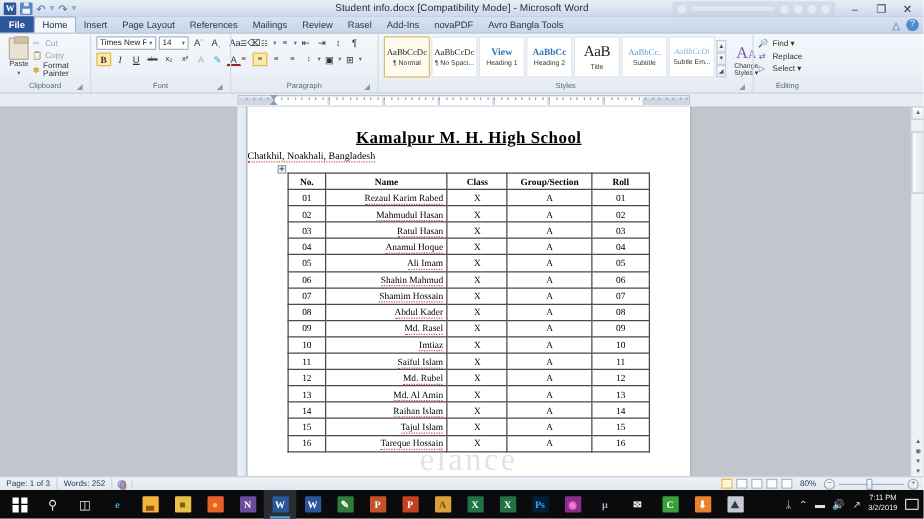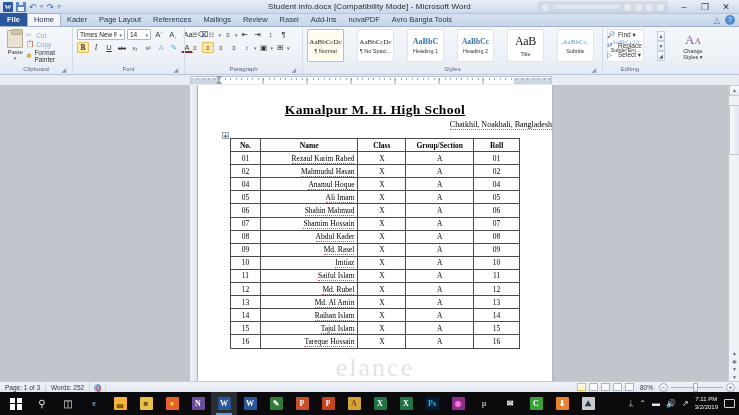--- a/index.html
+++ b/index.html
@@ -108,21 +108,21 @@
   }
   .ico-btn.sel{background:#ffe9a8;border-color:#e0bc5a;}
   .ico-btn.dim{color:#a8b2bd;}
   .fontrow2{display:flex;align-items:center;gap:1px;margin-top:2px;}
 
   
   .prow{display:flex;align-items:center;gap:1px;}
   .prow2{display:flex;align-items:center;gap:1px;margin-top:2px;}
 
   
-  .styles-gal{display:flex;align-items:center;gap:13px;}
+  .styles-gal{display:flex;align-items:flex-end;gap:1px;}
   .style-card{
     width:37px;height:33px;border:1px solid transparent;border-radius:1px;
     display:flex;flex-direction:column;align-items:center;justify-content:center;
     background:#fff; border-color:#dfe5ee;
   }
   .style-card.sel{border:1px solid #e0bc5a;background:#fffbee;box-shadow:0 0 0 1px #fff inset;}
   .sc-prev{font-size:7px;color:#1a1a1a;font-family:"Liberation Serif",serif;white-space:nowrap;}
   .sc-prev.h1{font-size:8px;color:#2e74b5;font-weight:bold;}
   .sc-prev.h2{font-size:7.5px;color:#2e74b5;font-weight:bold;}
   .sc-prev.title{font-size:12px;color:#1a1a1a;letter-spacing:-.3px;}
@@ -159,21 +159,21 @@
   .page{
     position:absolute;left:198px;top:0;width:354px;height:296px;background:#fff;
     box-shadow:0 0 2px rgba(0,0,0,.25);
   }
   .doc-title{
     text-align:center;font-family:"Liberation Serif",serif;font-weight:bold;
     font-size:13.5px;color:#000;margin-top:17px;letter-spacing:.4px;
   }
   .doc-title .sq{ text-decoration:underline; }
   .doc-sub{
-    text-align:right;font-family:"Liberation Serif",serif;font-size:8px;color:#000;margin-top:2px;
+    text-align:left;font-family:"Liberation Serif",serif;font-size:8px;color:#000;margin-top:2px;
   }
   .doc-sub .wavy{ border-bottom:1px dotted #d05a5a; }
   .doc-sec{
     text-align:center;font-family:"Liberation Serif",serif;font-weight:bold;font-size:8.5px;
     color:#000;margin-top:14px;text-decoration:underline;
   }
   .tablewrap{margin:9px auto 0 auto;width:290px;position:relative;}
   .anchor{position:absolute;left:-8px;top:-6px;width:7px;height:7px;border:1px solid #9aa5b1;background:#f0f2f5;font-size:5px;line-height:6px;text-align:center;color:#5a6a7d;}
   table.stu{border-collapse:collapse;width:290px;font-family:"Liberation Serif",serif;}
   table.stu th, table.stu td{
@@ -264,21 +264,21 @@
     <div class="winbtns">
       <span class="winbtn">–</span>
       <span class="winbtn">❐</span>
       <span class="winbtn">✕</span>
     </div>
   </div>
 
   <div class="tabstrip">
     <div class="filetab">File</div>
     <div class="tab active">Home</div>
-    <div class="tab">Kader</div>
+    <div class="tab">Insert</div>
     <div class="tab">Page Layout</div>
     <div class="tab">References</div>
     <div class="tab">Mailings</div>
     <div class="tab">Review</div>
     <div class="tab">Rasel</div>
     <div class="tab">Add-Ins</div>
     <div class="tab">novaPDF</div>
     <div class="tab">Avro Bangla Tools</div>
     <div class="helpbtns">
       <span class="hb">△</span>
@@ -388,21 +388,21 @@
         <div class="styles-gal">
           <div class="style-card sel">
             <span class="sc-prev">AaBbCcDc</span>
             <span class="sc-name">¶ Normal</span>
           </div>
           <div class="style-card">
             <span class="sc-prev">AaBbCcDc</span>
             <span class="sc-name">¶ No Spaci...</span>
           </div>
           <div class="style-card">
-            <span class="sc-prev h1">AaBbC</span>
+            <span class="sc-prev h1">View</span>
             <span class="sc-name">Heading 1</span>
           </div>
           <div class="style-card">
             <span class="sc-prev h2">AaBbCc</span>
             <span class="sc-name">Heading 2</span>
           </div>
           <div class="style-card">
             <span class="sc-prev title">AaB</span>
             <span class="sc-name">Title</span>
           </div>
@@ -568,20 +568,27 @@
                 <td class="c">01</td>
               </tr>
               <tr>
                 <td class="c">02</td>
                 <td class="n"><span class="sp">Mahmudul Hasan</span></td>
                 <td class="c">X</td>
                 <td class="c">A</td>
                 <td class="c">02</td>
               </tr>
               <tr>
+                <td class="c">03</td>
+                <td class="n"><span class="sp">Ratul Hasan</span></td>
+                <td class="c">X</td>
+                <td class="c">A</td>
+                <td class="c">03</td>
+              </tr>
+              <tr>
                 <td class="c">04</td>
                 <td class="n"><span class="sp">Anamul Hoque</span></td>
                 <td class="c">X</td>
                 <td class="c">A</td>
                 <td class="c">04</td>
               </tr>
               <tr>
                 <td class="c">05</td>
                 <td class="n"><span class="sp">Ali Imam</span></td>
                 <td class="c">X</td>

